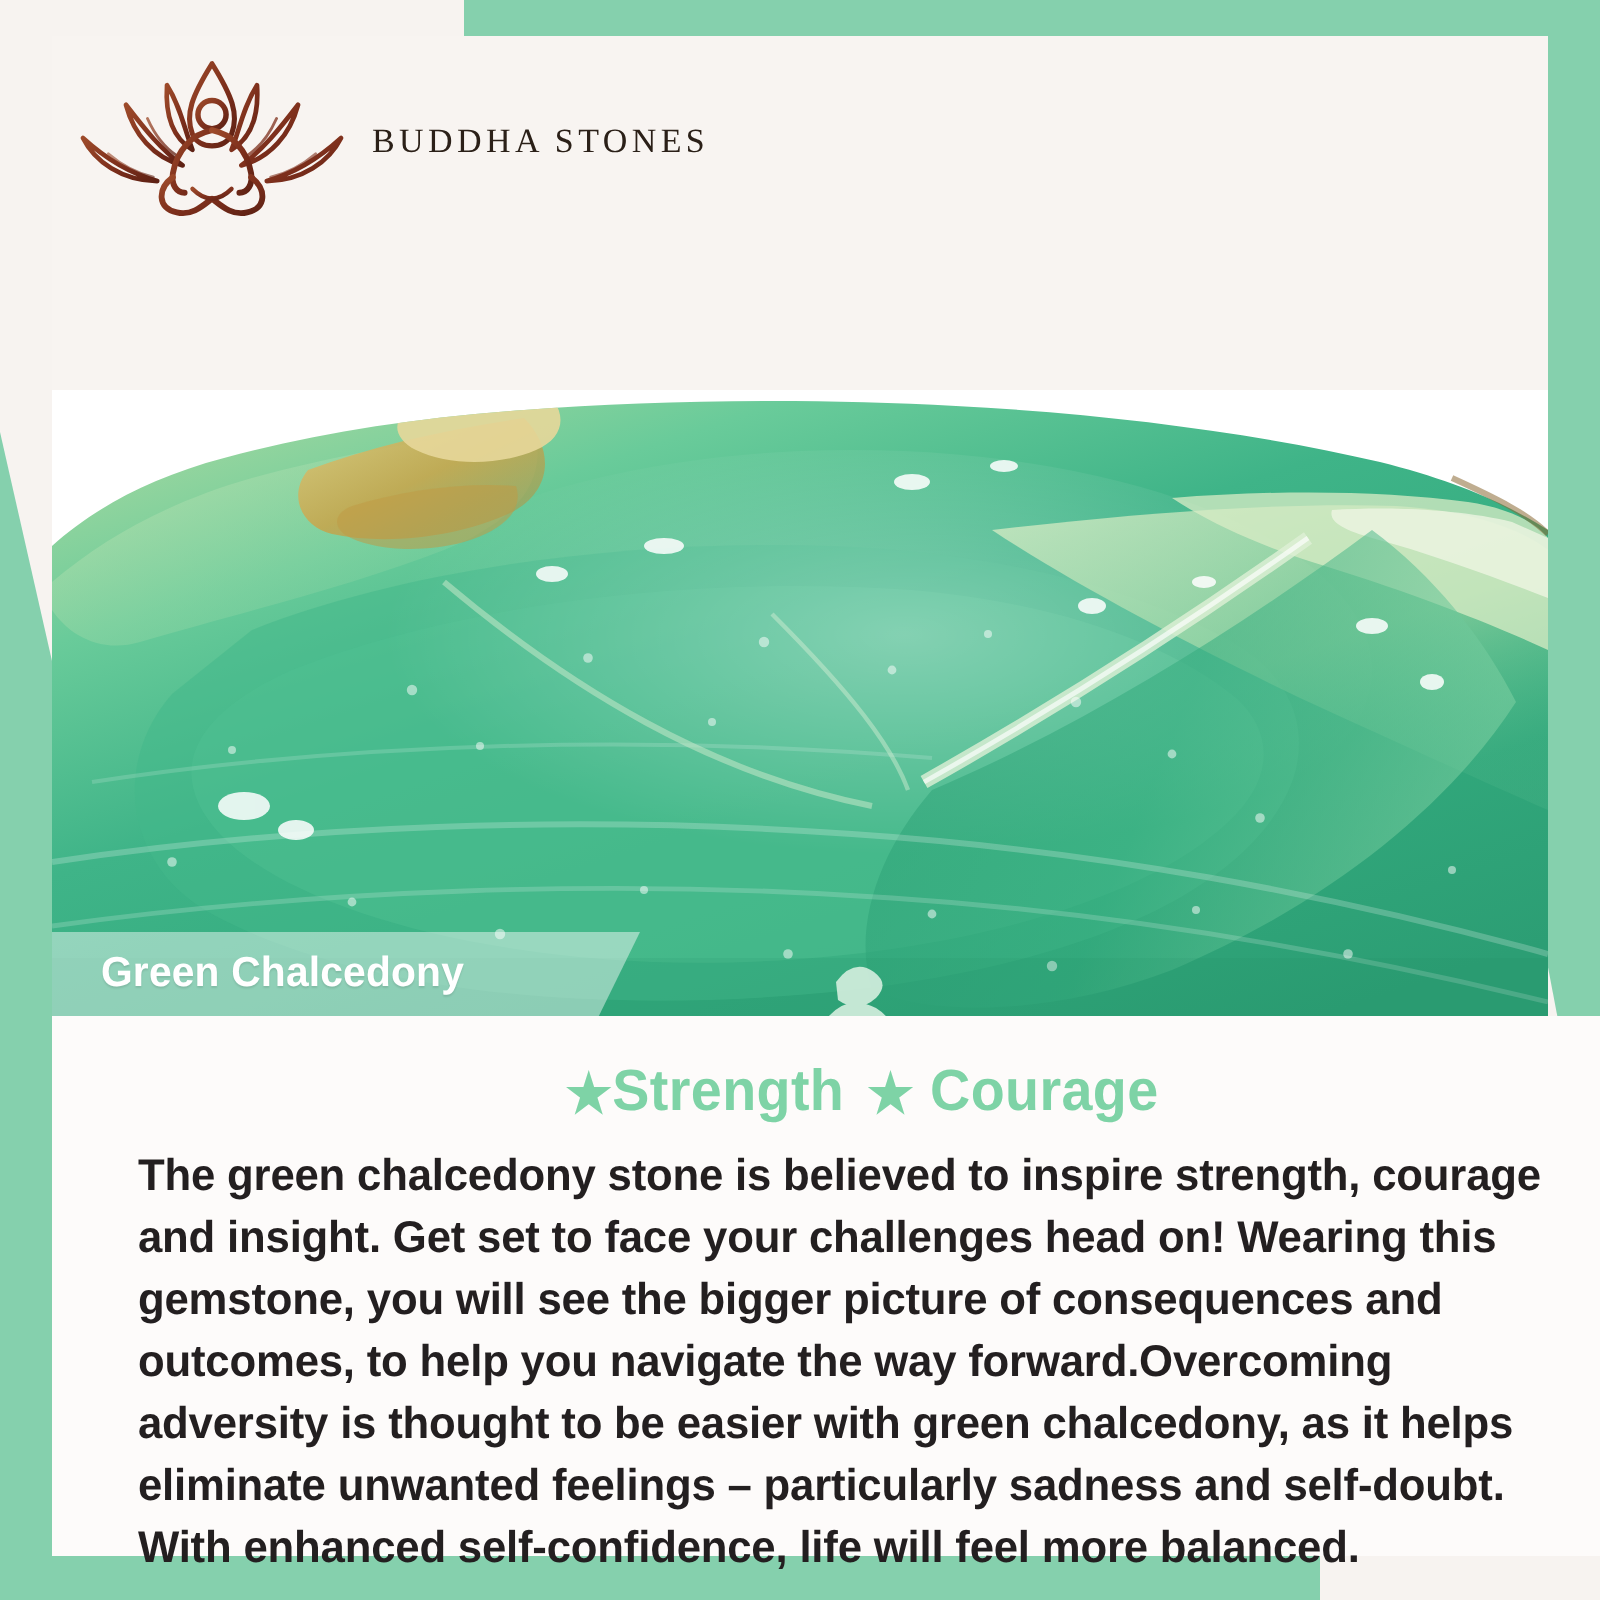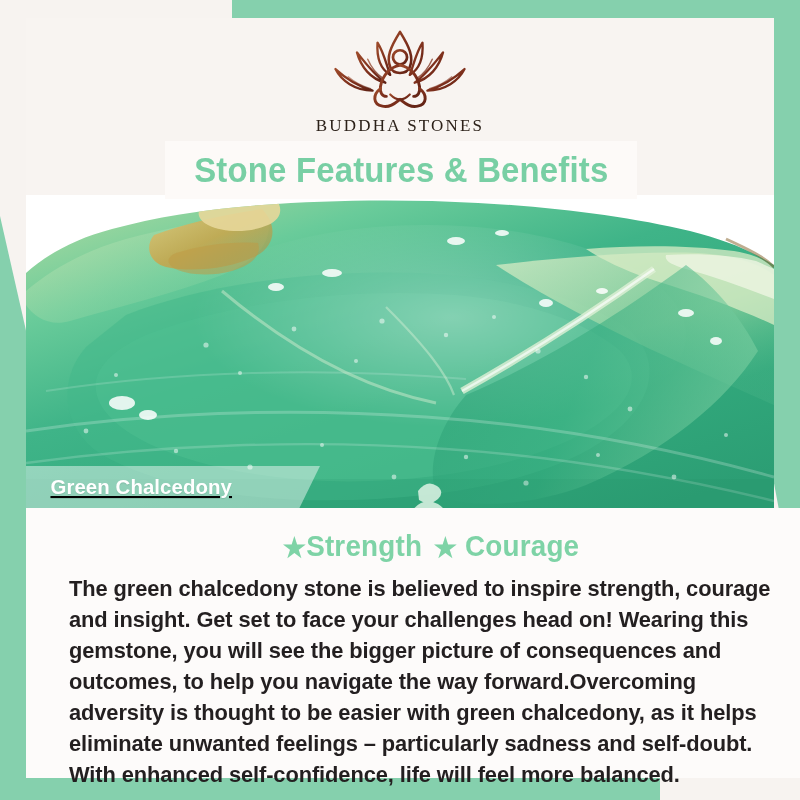--- a/index.html
+++ b/index.html
@@ -73,21 +73,21 @@
     width: 748px;
     height: 180px;
     z-index: 4;
   }
   .logo-wrap {
     position: absolute;
     left: 0;
     right: 0;
     top: 8px;
     display: flex;
-    flex-direction: column;
+    flex-direction: row;
     align-items: center;
   }
   .logo-mark {
     width: 160px;
     height: 88px;
     display: block;
   }
   .logo-text {
     margin-top: 2px;
     font-family: "Liberation Serif", serif;
@@ -138,21 +138,20 @@
     position: absolute;
     left: 0;
     bottom: 0;
     width: 294px;
     height: 42px;
     z-index: 5;
     background: rgba(255,255,255,0.45);
     clip-path: polygon(0 0, 100% 0, 93% 100%, 0 100%);
     display: flex;
     align-items: center;
-    text-decoration: underline;
   }
   .caption-text {
     font-family: "Liberation Sans Narrow", "Liberation Sans", sans-serif;
     font-weight: 700;
     font-size: 21px;
     color: #ffffff;
     padding-left: 22px;
     letter-spacing: 0.1px;
     text-shadow: 0 1px 1px rgba(0,0,0,0.10);
     transform: scaleX(0.97);
@@ -247,23 +246,20 @@
 
             <path d="M60 64 C52 70 52 80 62 82 C70 84 76 78 80 75 C84 78 90 84 98 82 C108 80 108 70 100 64" stroke-width="3"></path>
 
             <path d="M70 70 C74 74 78 75 80 75 C82 75 86 74 90 70" stroke-width="2.2"></path>
           </g>
         </svg>
         <div class="logo-text">BUDDHA STONES</div>
       </div>
     </div>
 
-    <div class="title-banner">
-      <div class="title-text">Stone Features &amp; Benefits</div>
-    </div>
 
     <div class="photo">
       <svg viewBox="0 0 748 313" preserveAspectRatio="none" aria-hidden="true">
         <defs>
           <linearGradient id="gStone" x1="0.1" y1="0.05" x2="0.85" y2="1">
             <stop offset="0%" stop-color="#9ed79f"></stop>
             <stop offset="18%" stop-color="#69cb9a"></stop>
             <stop offset="42%" stop-color="#3fb488"></stop>
             <stop offset="68%" stop-color="#33ab7e"></stop>
             <stop offset="100%" stop-color="#2c9e74"></stop>

